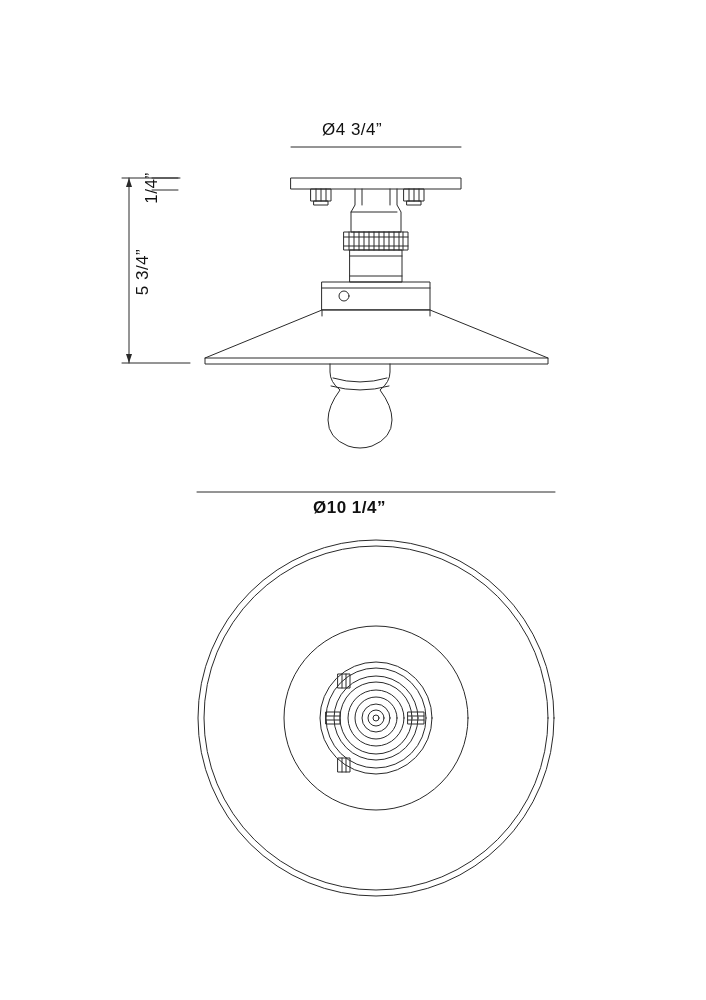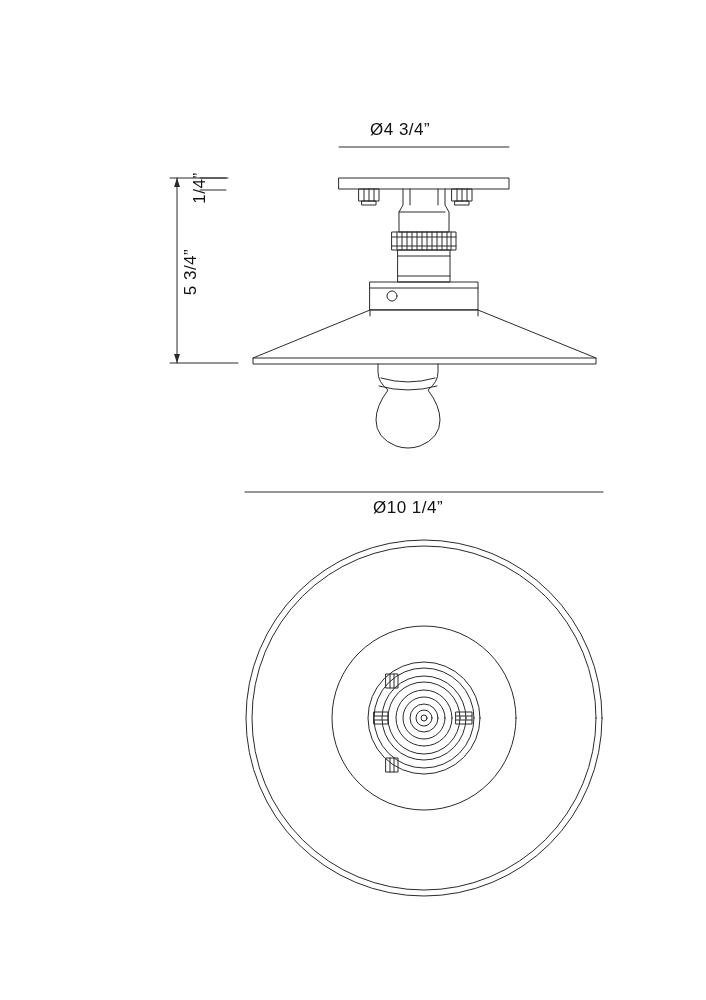--- a/index.html
+++ b/index.html
@@ -11,21 +11,20 @@
     width: 706px;
     height: 1000px;
     position: relative;
     font-family: "Liberation Sans", sans-serif;
     color: #1a1a1a;
     overflow: hidden;
   }
   .sheet {
     position: absolute;
     inset: 0;
-    margin-left: 48px;
   }
   .dim-label {
     position: absolute;
     font-size: 17px;
     letter-spacing: 0.5px;
     color: #111;
     white-space: nowrap;
   }
   .rot90 {
     transform: rotate(-90deg);
@@ -44,21 +43,21 @@
 <body>
 
 <div class="sheet">
 
   <div class="dim-label" style="left:322px; top:120px;">Ø4 3/4”</div>
 
   <div class="dim-label rot90" style="left:122px; top:178px; width:60px; text-align:center;">1/4”</div>
 
   <div class="dim-label rot90" style="left:93px; top:262px; width:100px; text-align:center;">5 3/4”</div>
 
-  <div class="dim-label" style="left:325px; top:498px;">Ø10 1/4”</div>
+  <div class="dim-label" style="left:313px; top:498px;font-weight:bold;">Ø10 1/4”</div>
 
   <svg class="draw" viewBox="0 0 706 1000">
     <g fill="none" stroke="#2a2a2a" stroke-width="1" stroke-linejoin="round" stroke-linecap="round">
 
       <g>
         <line x1="291" y1="147" x2="461" y2="147"></line>
       </g>
 
       <g>
         <line x1="129" y1="178" x2="129" y2="363"></line>

